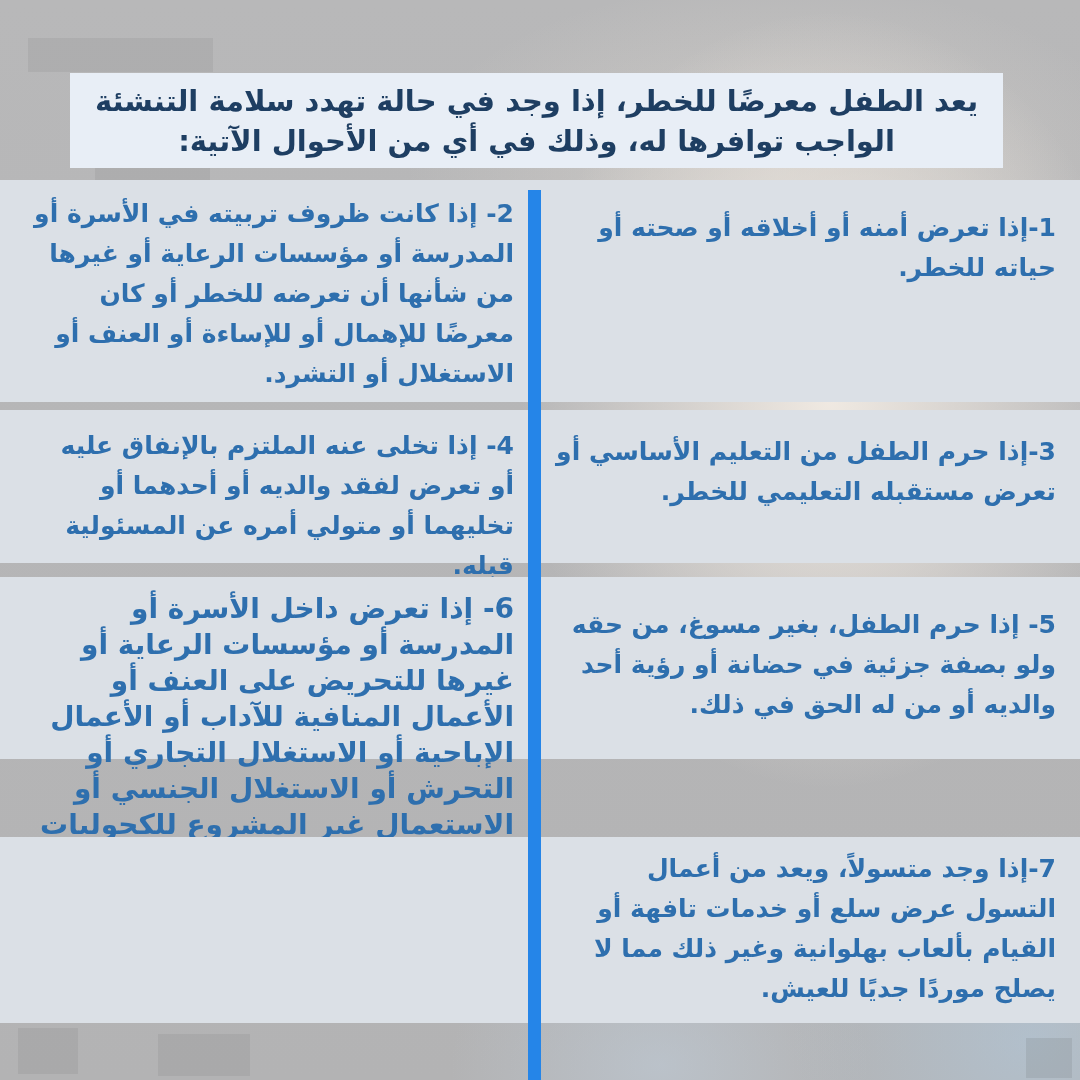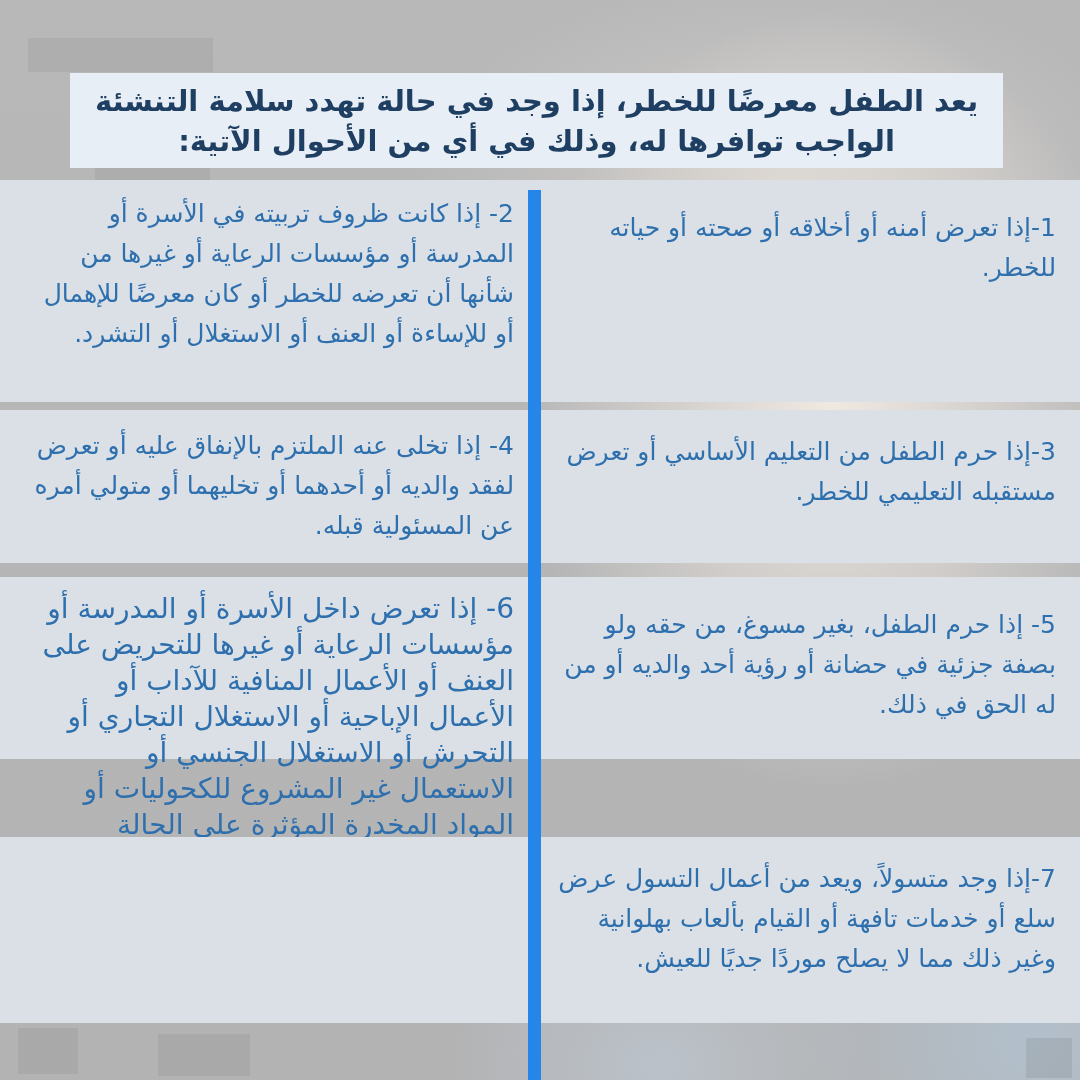--- a/index.html
+++ b/index.html
@@ -49,33 +49,33 @@
   .row{
     position:absolute;left:0;width:1080px;
     background:var(--band);
     display:flex;column-gap:13px;
   }
   .row1{top:180px;height:222px;}
   .row2{top:410px;height:153px;}
   .row3{top:577px;height:182px;}
   .row4{top:837px;height:186px;}
 
-  .cell{color:var(--item-text);font-weight:400;}
+  .cell{color:var(--item-text);font-weight:700;}
   .right-col{width:539px;padding:0 24px 0 10px;}
   .left-col{width:528px;padding:0 14px 0 34px;}
   .cell p{font-size:25px;line-height:40px;text-align:right;}
   .cell.small p{font-size:28px;line-height:36px;}
 
   .row1 .right-col{padding-top:28px;padding-left:32px;}
   .row1 .left-col{padding-top:14px;}
   .row2 .right-col{padding-top:22px;}
   .row2 .left-col{padding-top:16px;}
   .row3 .right-col{padding-top:28px;}
   .row3 .left-col{padding-top:14px;}
-  .row4 .right-col{padding-top:22px;}
+  .row4 .right-col{padding-top:12px;}
   .row4 .left-col{padding-top:20px;}
 
   .divider{
     position:absolute;left:528px;top:190px;width:13px;height:890px;
     background:var(--accent-line);
   }
 </style>
 </head>
 <body>
 

